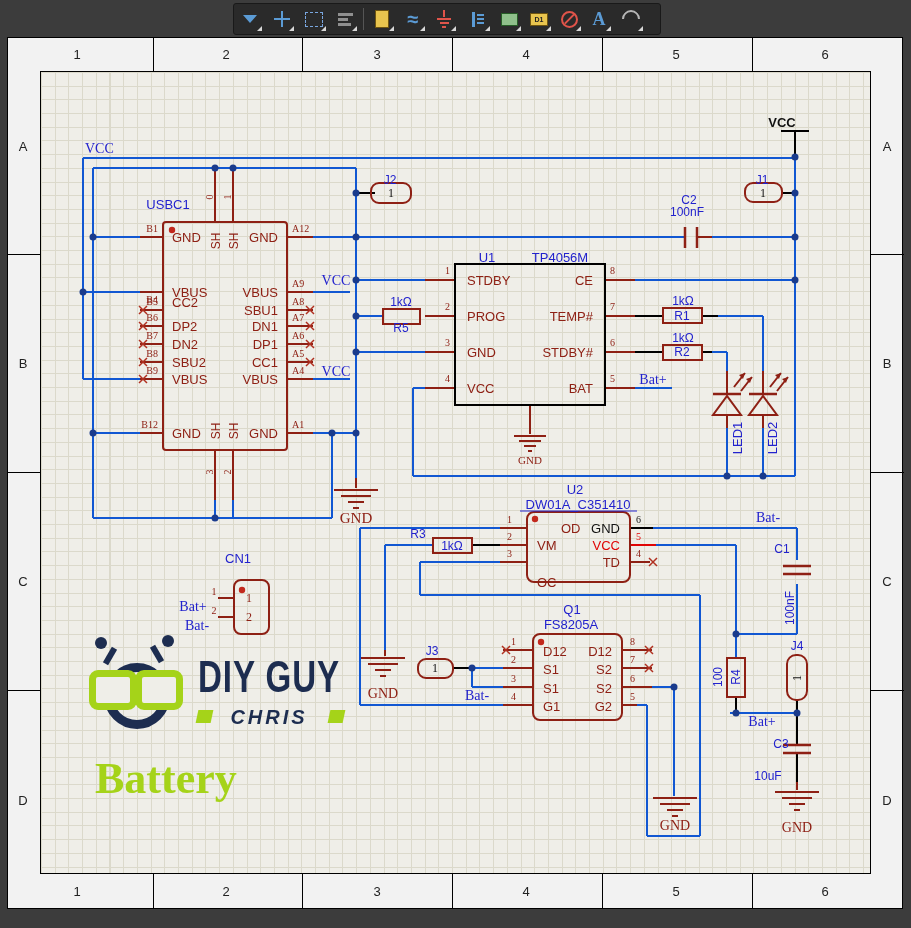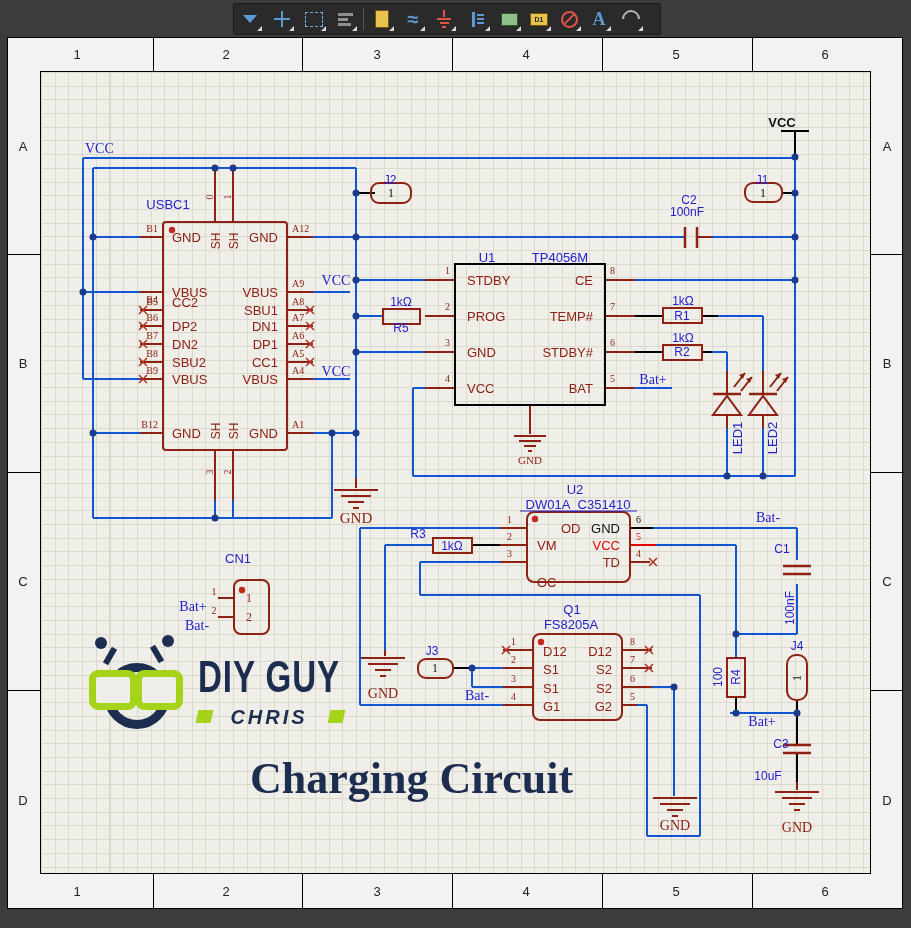--- a/index.html
+++ b/index.html
@@ -384,15 +384,15 @@
   <div class="logo-shape stick" style="left:107px;top:647px;transform:rotate(30deg)"></div>
   <div class="logo-shape stick" style="left:154px;top:645px;transform:rotate(-30deg)"></div>
   <div class="logo-shape" id="logo-head"></div>
   <div class="logo-shape lens" style="left:89px;top:670px"></div>
   <div class="logo-shape lens" style="left:135px;top:670px"></div>
   <div class="t" id="logo1">DIY GUY</div>
   <div class="t" id="logo2">CHRIS</div>
   <div class="limesq" style="left:197px;top:710px"></div>
   <div class="limesq" style="left:329px;top:710px"></div>
 
-  <div class="t title-w la" style="left:250px;top:779px;color:var(--navy)">Charging Circuit</div>
+  <div class="t title-w la" style="left:95px;top:779px;color:var(--lime)">Battery</div>
 
 </div>
 
 </body></html>

